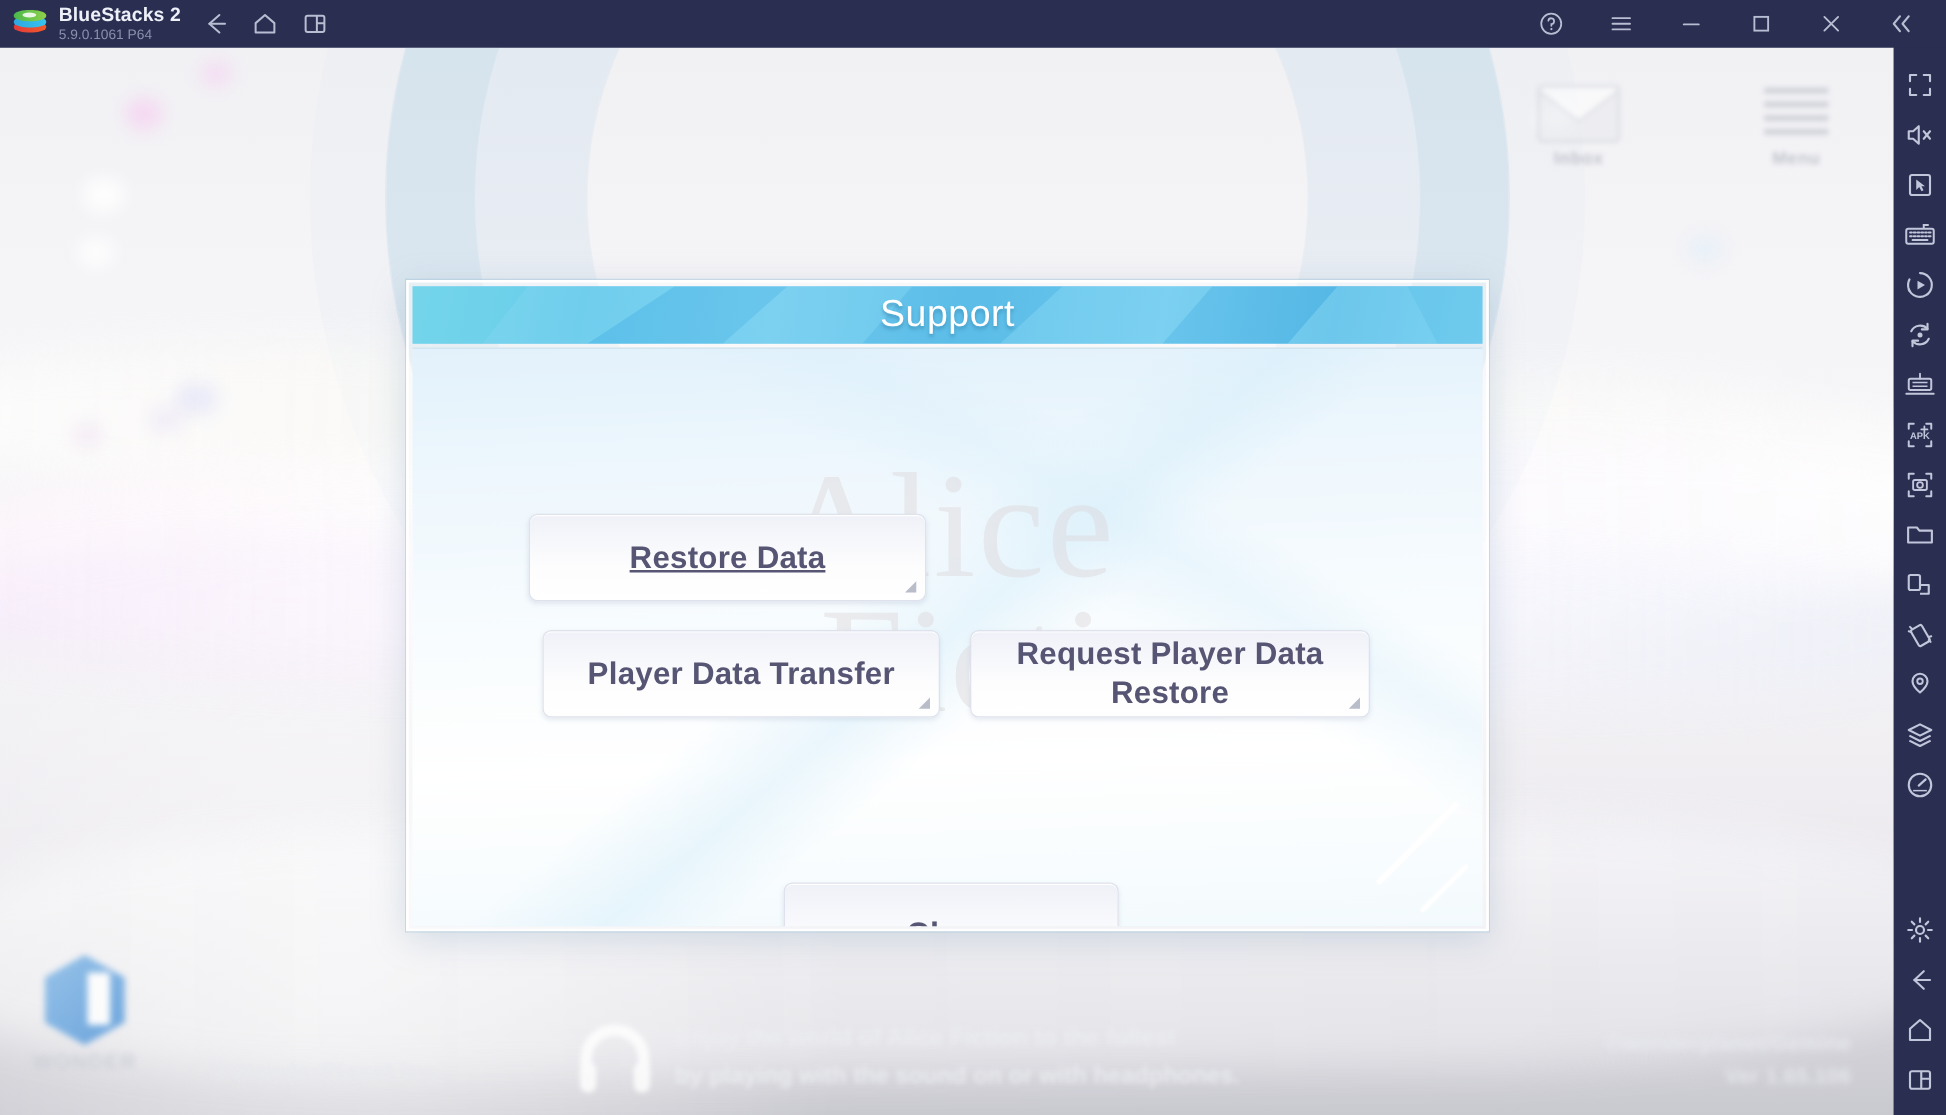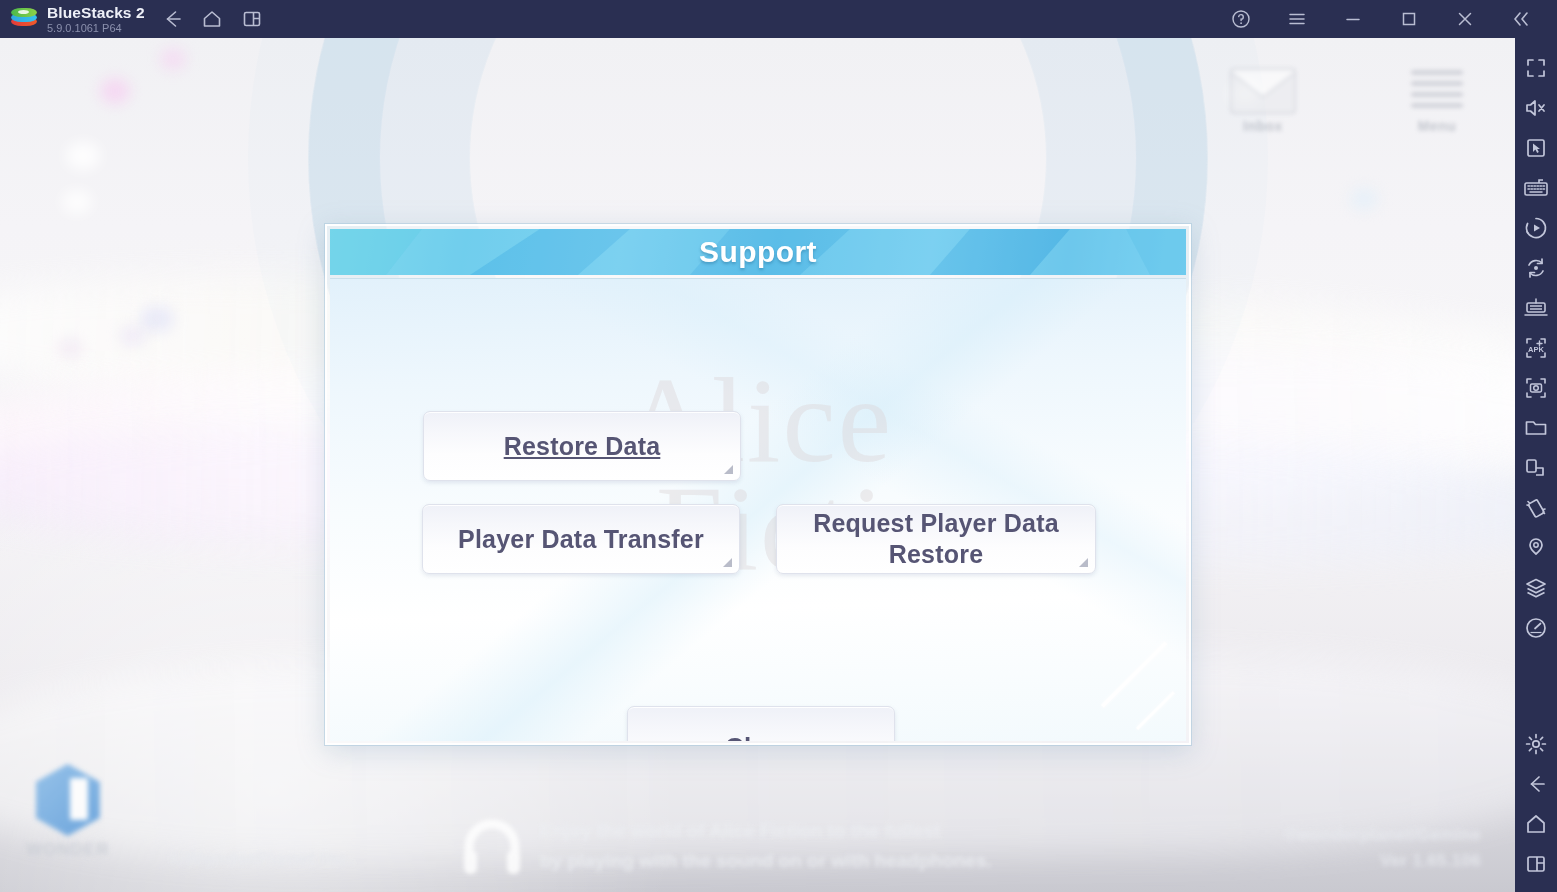--- a/index.html
+++ b/index.html
@@ -160,21 +160,21 @@
   #dlg-header {
     position:absolute; left: 3px; top: 3px; width: 856px; height: 46px;
     background: linear-gradient(100deg,#7ad7ec 0%, #63c6ec 16%, #79cdf0 34%, #5fbfe9 52%, #74cbef 70%, #57b8e6 86%, #6ecaf0 100%);
     overflow:hidden;
     display:flex; align-items:center; justify-content:center;
   }
   
   #dlg-header .tri { position:absolute; }
   #dlg-title {
     position:relative; z-index:2;
-    font-size: 30px; font-weight: bold; color:#ffffff;
+    font-size: 30px; font-weight: normal; color:#ffffff;
     letter-spacing: .4px;
     text-shadow: 0 2px 3px rgba(40,110,150,.45);
   }
   #dlg-body {
     position:absolute; left: 3px; top: 52px; width: 856px; height: 463px;
     background: linear-gradient(178deg, #e2f1fb 0%, #eef7fd 22%, #f8fcfe 48%, #ffffff 70%, #f3fafd 100%);
     border-top: 1px solid rgba(150,190,215,.45);
     overflow: hidden;
   }
   #dlg-body::before {
@@ -220,21 +220,21 @@
     line-height: 30px;
     z-index: 4;
   }
   .gbtn::after {
     content:""; position:absolute; right: 7px; bottom: 6px;
     width: 0; height: 0;
     border-left: 9px solid transparent;
     border-bottom: 9px solid #b9bcc9;
   }
   #btn-restore-data      { left: 93px;  top: 132px; width: 318px; height: 70px; text-decoration: underline; }
-  #btn-player-transfer   { left: 92px;  top: 225px; width: 318px; height: 70px; }
+  #btn-player-transfer   { left: 104px;  top: 225px; width: 318px; height: 70px; }
   #btn-delete-player     { left: 91px;  top: 318px; width: 318px; height: 70px; }
   #btn-customer-support  { left: 446px; top: 132px; width: 320px; height: 70px; }
   #btn-request-restore   { left: 446px; top: 225px; width: 320px; height: 70px; font-size: 25px; line-height: 31px; }
   #btn-close             { left: 297px; top: 427px; width: 268px; height: 82px; font-size: 26px; }
   #btn-close::after      { right: 8px; bottom: 7px; }
 </style>
 </head>
 <body>
 
 <div id="game">

